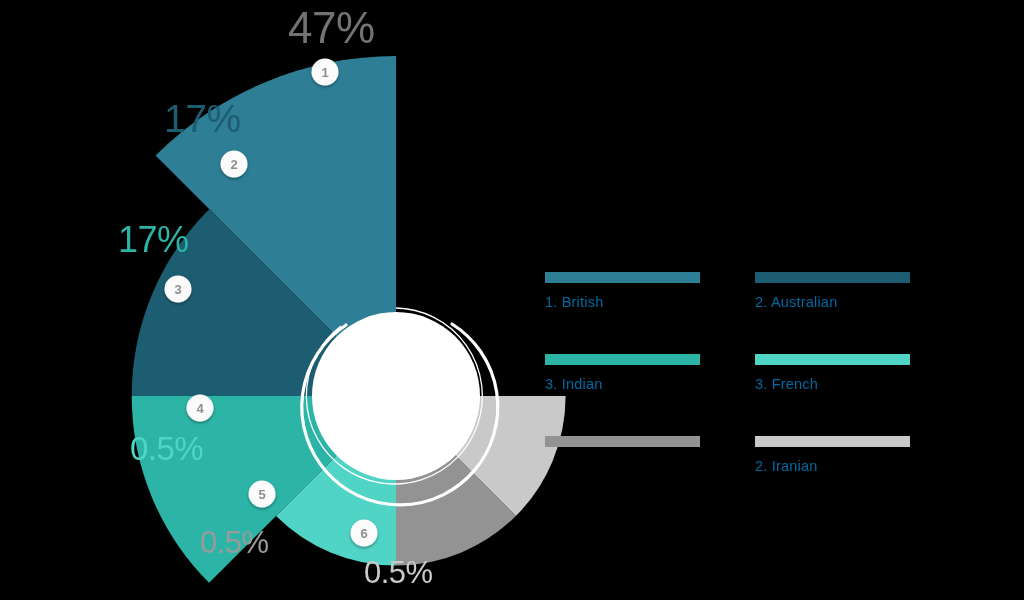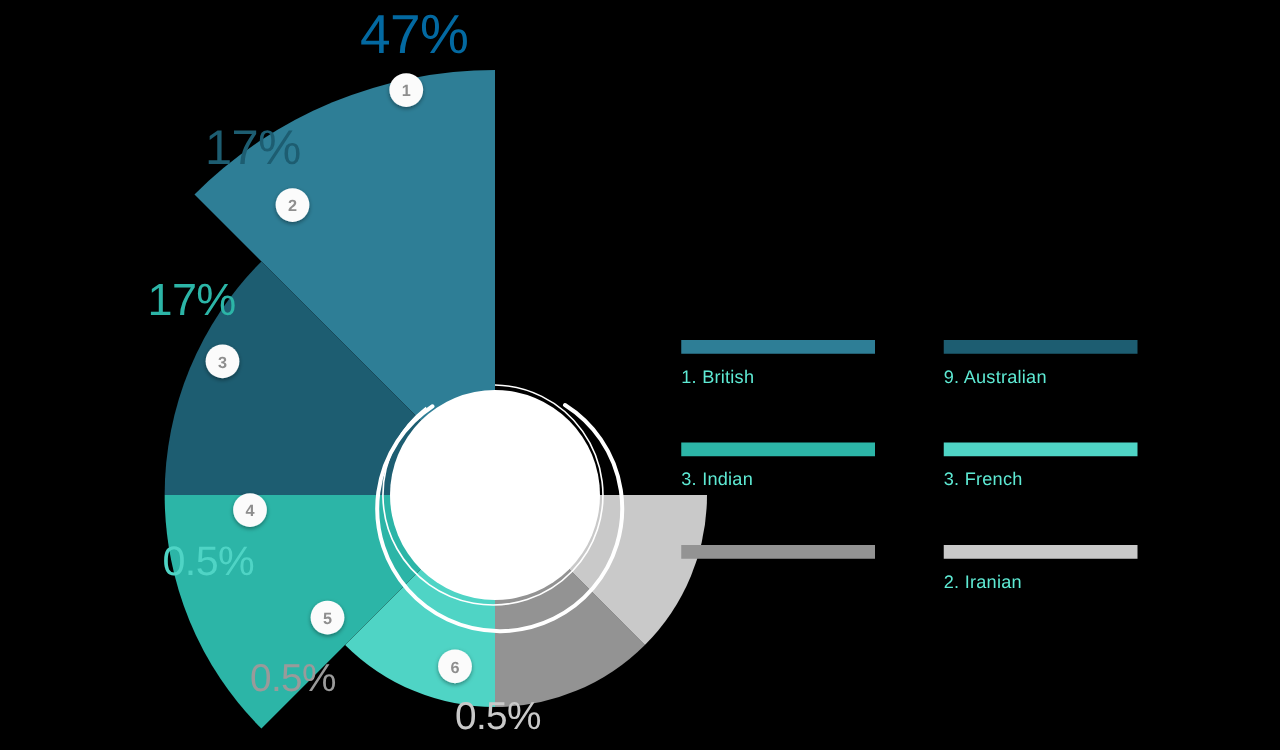--- a/index.html
+++ b/index.html
@@ -59,21 +59,21 @@
   .legend-swatch {
     width: 155px;
     height: 11px;
     display: block;
   }
   .legend-label {
     display: block;
     margin-top: 11px;
     font-family: "Liberation Sans", sans-serif;
     font-size: 14.5px;
-    color: #5eead4;
+    color: #0369a1;
     letter-spacing: 0.2px;
     white-space: nowrap;
   }
 </style>
 </head>
 <body>
 
 <div id="stage">
 
   <svg id="rose-svg" viewBox="0 0 1024 600">
@@ -119,40 +119,40 @@
         <circle cx="262" cy="494" r="13.5" fill="#fbfbfb" filter="url(#badgeShadow)"></circle>
         <text class="badge-num" x="262" y="499" text-anchor="middle" font-size="13">5</text>
       </g>
       <g>
         <circle cx="364" cy="533" r="13.5" fill="#fbfbfb" filter="url(#badgeShadow)"></circle>
         <text class="badge-num" x="364" y="538" text-anchor="middle" font-size="13">6</text>
       </g>
     </g>
   </svg>
 
-  <div class="pct-label" style="left:288px; top:6px; font-size:44px; color:#0369a1;">47%</div>
+  <div class="pct-label" style="left:288px; top:6px; font-size:44px; color:#737373;">47%</div>
 
   <div class="pct-label" style="left:164px; top:99px; font-size:39px; color:#1d5d71;">17%</div>
 
   <div class="pct-label" style="left:118px; top:222px; font-size:36px; color:#2cb5a7;">17%</div>
 
   <div class="pct-label" style="left:130px; top:432px; font-size:33px; color:#4fd4c5;">0.5%</div>
 
   <div class="pct-label" style="left:200px; top:527px; font-size:31px; color:#9a9a9a;">0.5%</div>
 
   <div class="pct-label" style="left:364px; top:557px; font-size:31px; color:#c9c9c9;">0.5%</div>
 
   <div id="legend">
     <div class="legend-item">
       <span class="legend-swatch" style="background: rgb(46, 126, 150);"></span>
       <span class="legend-label">1. British</span>
     </div>
     <div class="legend-item">
       <span class="legend-swatch" style="background: rgb(29, 93, 113);"></span>
-      <span class="legend-label">9. Australian</span>
+      <span class="legend-label">2. Australian</span>
     </div>
     <div class="legend-item">
       <span class="legend-swatch" style="background: rgb(44, 181, 167);"></span>
       <span class="legend-label">3. Indian</span>
     </div>
     <div class="legend-item">
       <span class="legend-swatch" style="background: rgb(79, 212, 197);"></span>
       <span class="legend-label">3. French</span>
     </div>
     <div class="legend-item">

